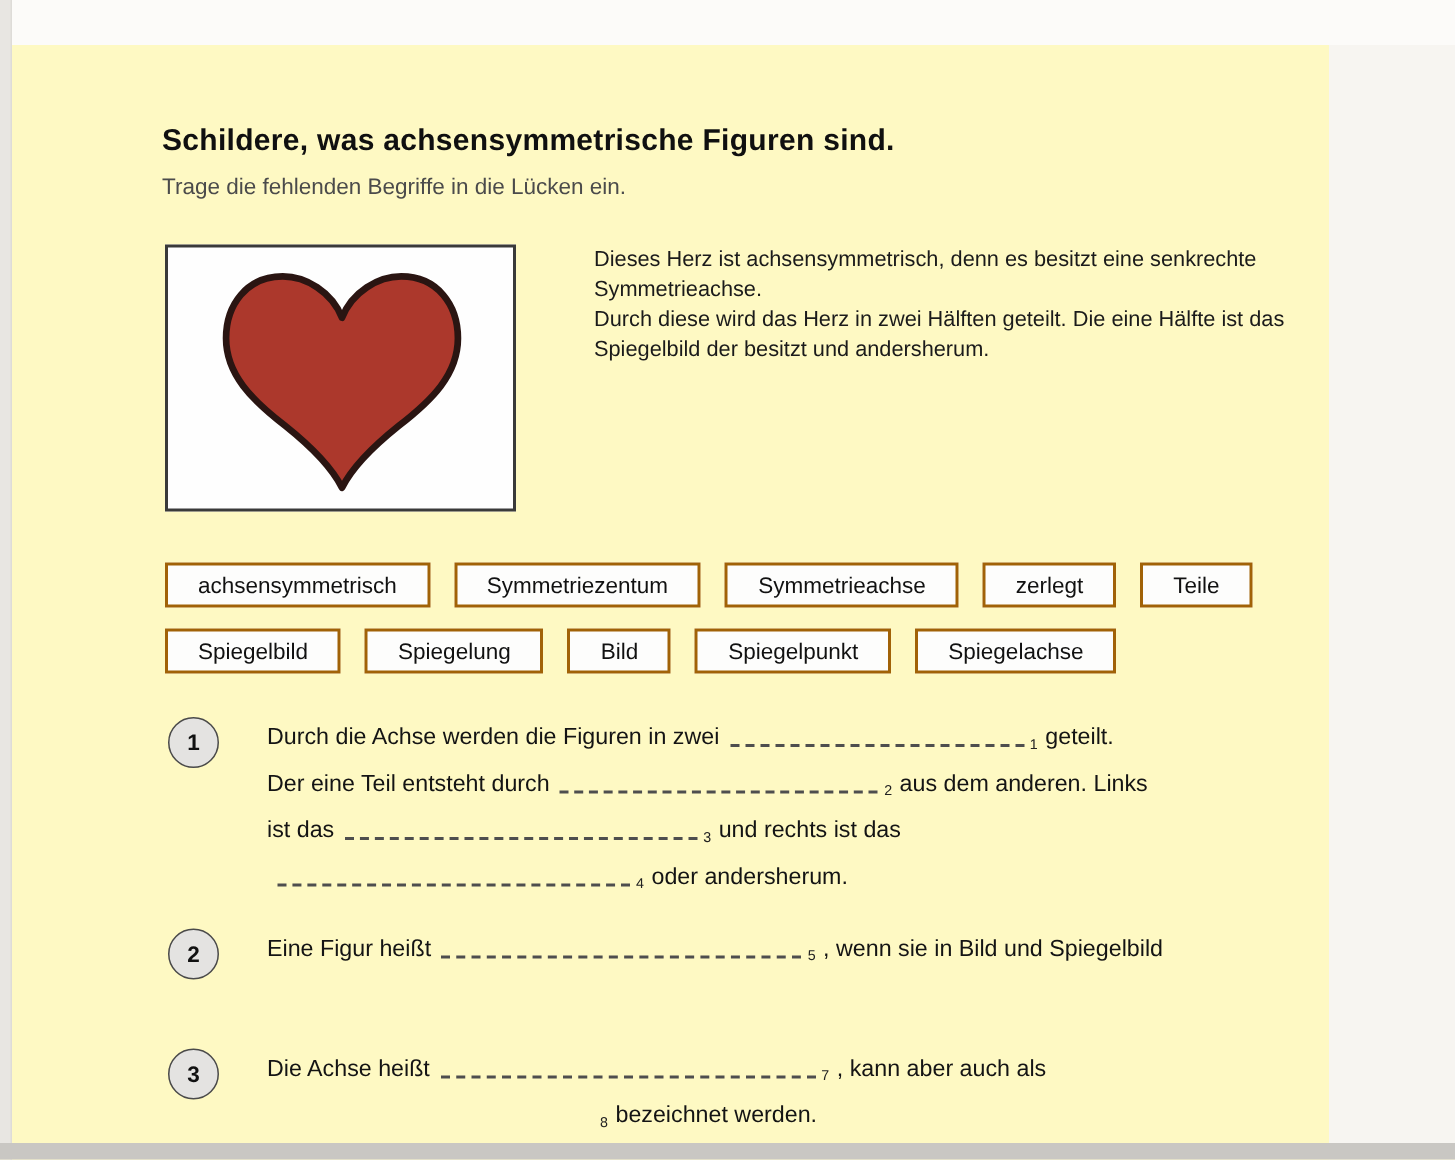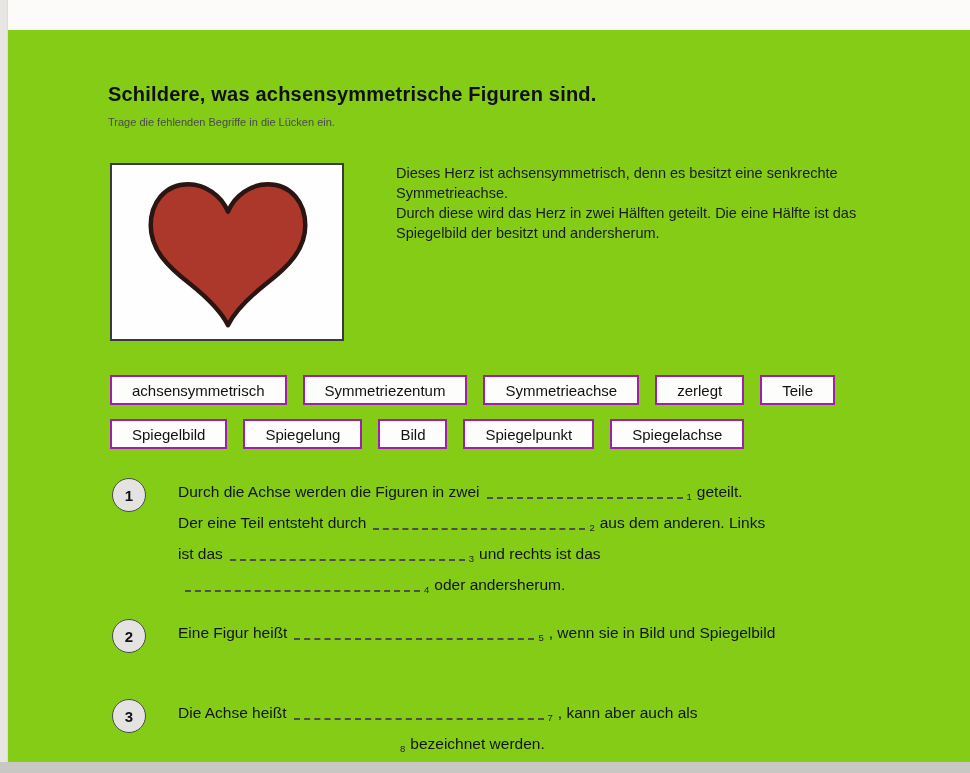--- a/index.html
+++ b/index.html
@@ -2,39 +2,39 @@
 <html lang="de"><head>
 <meta charset="utf-8">
 <style>
   html,body{margin:0;padding:0;}
   body{
     width:970px;height:773px;
     font-family:"Liberation Sans","DejaVu Sans",sans-serif;
     background:#f7f5f1;
     overflow:hidden;
   }
-  .page{position:relative;width:970px;height:773px;background:#84cc16;text-decoration:underline;}
+  .page{position:relative;width:886px;height:773px;background:#fef9c3;text-decoration:underline;}
   .left-strip{position:absolute;left:0;top:0;width:7px;height:773px;background:#e8e6e2;border-right:1px solid #dedcd8;}
   .top-strip{position:absolute;left:8px;top:0;width:962px;height:30px;background:#fcfbf9;}
   .bottom-strip{position:absolute;left:0;top:762px;width:970px;height:11px;background:#c9c7c3;}
 
   .title{position:absolute;left:108px;top:83px;margin:0;font-size:20px;font-weight:bold;color:#101010;letter-spacing:.2px;}
-  .subtitle{position:absolute;left:108px;top:116px;font-size:11px;color:#4b4b4b;}
+  .subtitle{position:absolute;left:108px;top:116px;font-size:15px;color:#4b4b4b;}
 
   .heart-box{position:absolute;left:110px;top:163px;width:234px;height:178px;background:#fefefe;border:2px solid #3a3a3a;box-sizing:border-box;}
   .heart-box svg{position:absolute;left:28px;top:9px;}
 
   .intro{position:absolute;left:360px;top:163px;font-size:14.5px;line-height:20px;color:#1b1b1b;margin-left:36px;}
 
   .word-bank-row{position:absolute;left:110px;display:flex;gap:16px;}
   .row1{top:375px;}
   .row2{top:419px;}
   .chip{
     font-family:inherit;font-size:15px;color:#111;
-    background:#fdfdfc;border:2px solid #a21caf;border-radius:0;
+    background:#fdfdfc;border:2px solid #a16207;border-radius:0;
     padding:3px 20px;height:30px;line-height:22px;box-sizing:border-box;
     cursor:pointer;white-space:nowrap;
   }
 
   .questions{position:absolute;left:0;top:0;width:970px;height:773px;}
   .question{position:absolute;left:0;width:970px;}
   .q1{top:476px;} .q2{top:617px;} .q3{top:697px;}
   .qnum{
     position:absolute;left:112px;top:2px;width:34px;height:34px;
     border:1.6px solid #4a4a4a;border-radius:50%;background:#e4e3e1;

